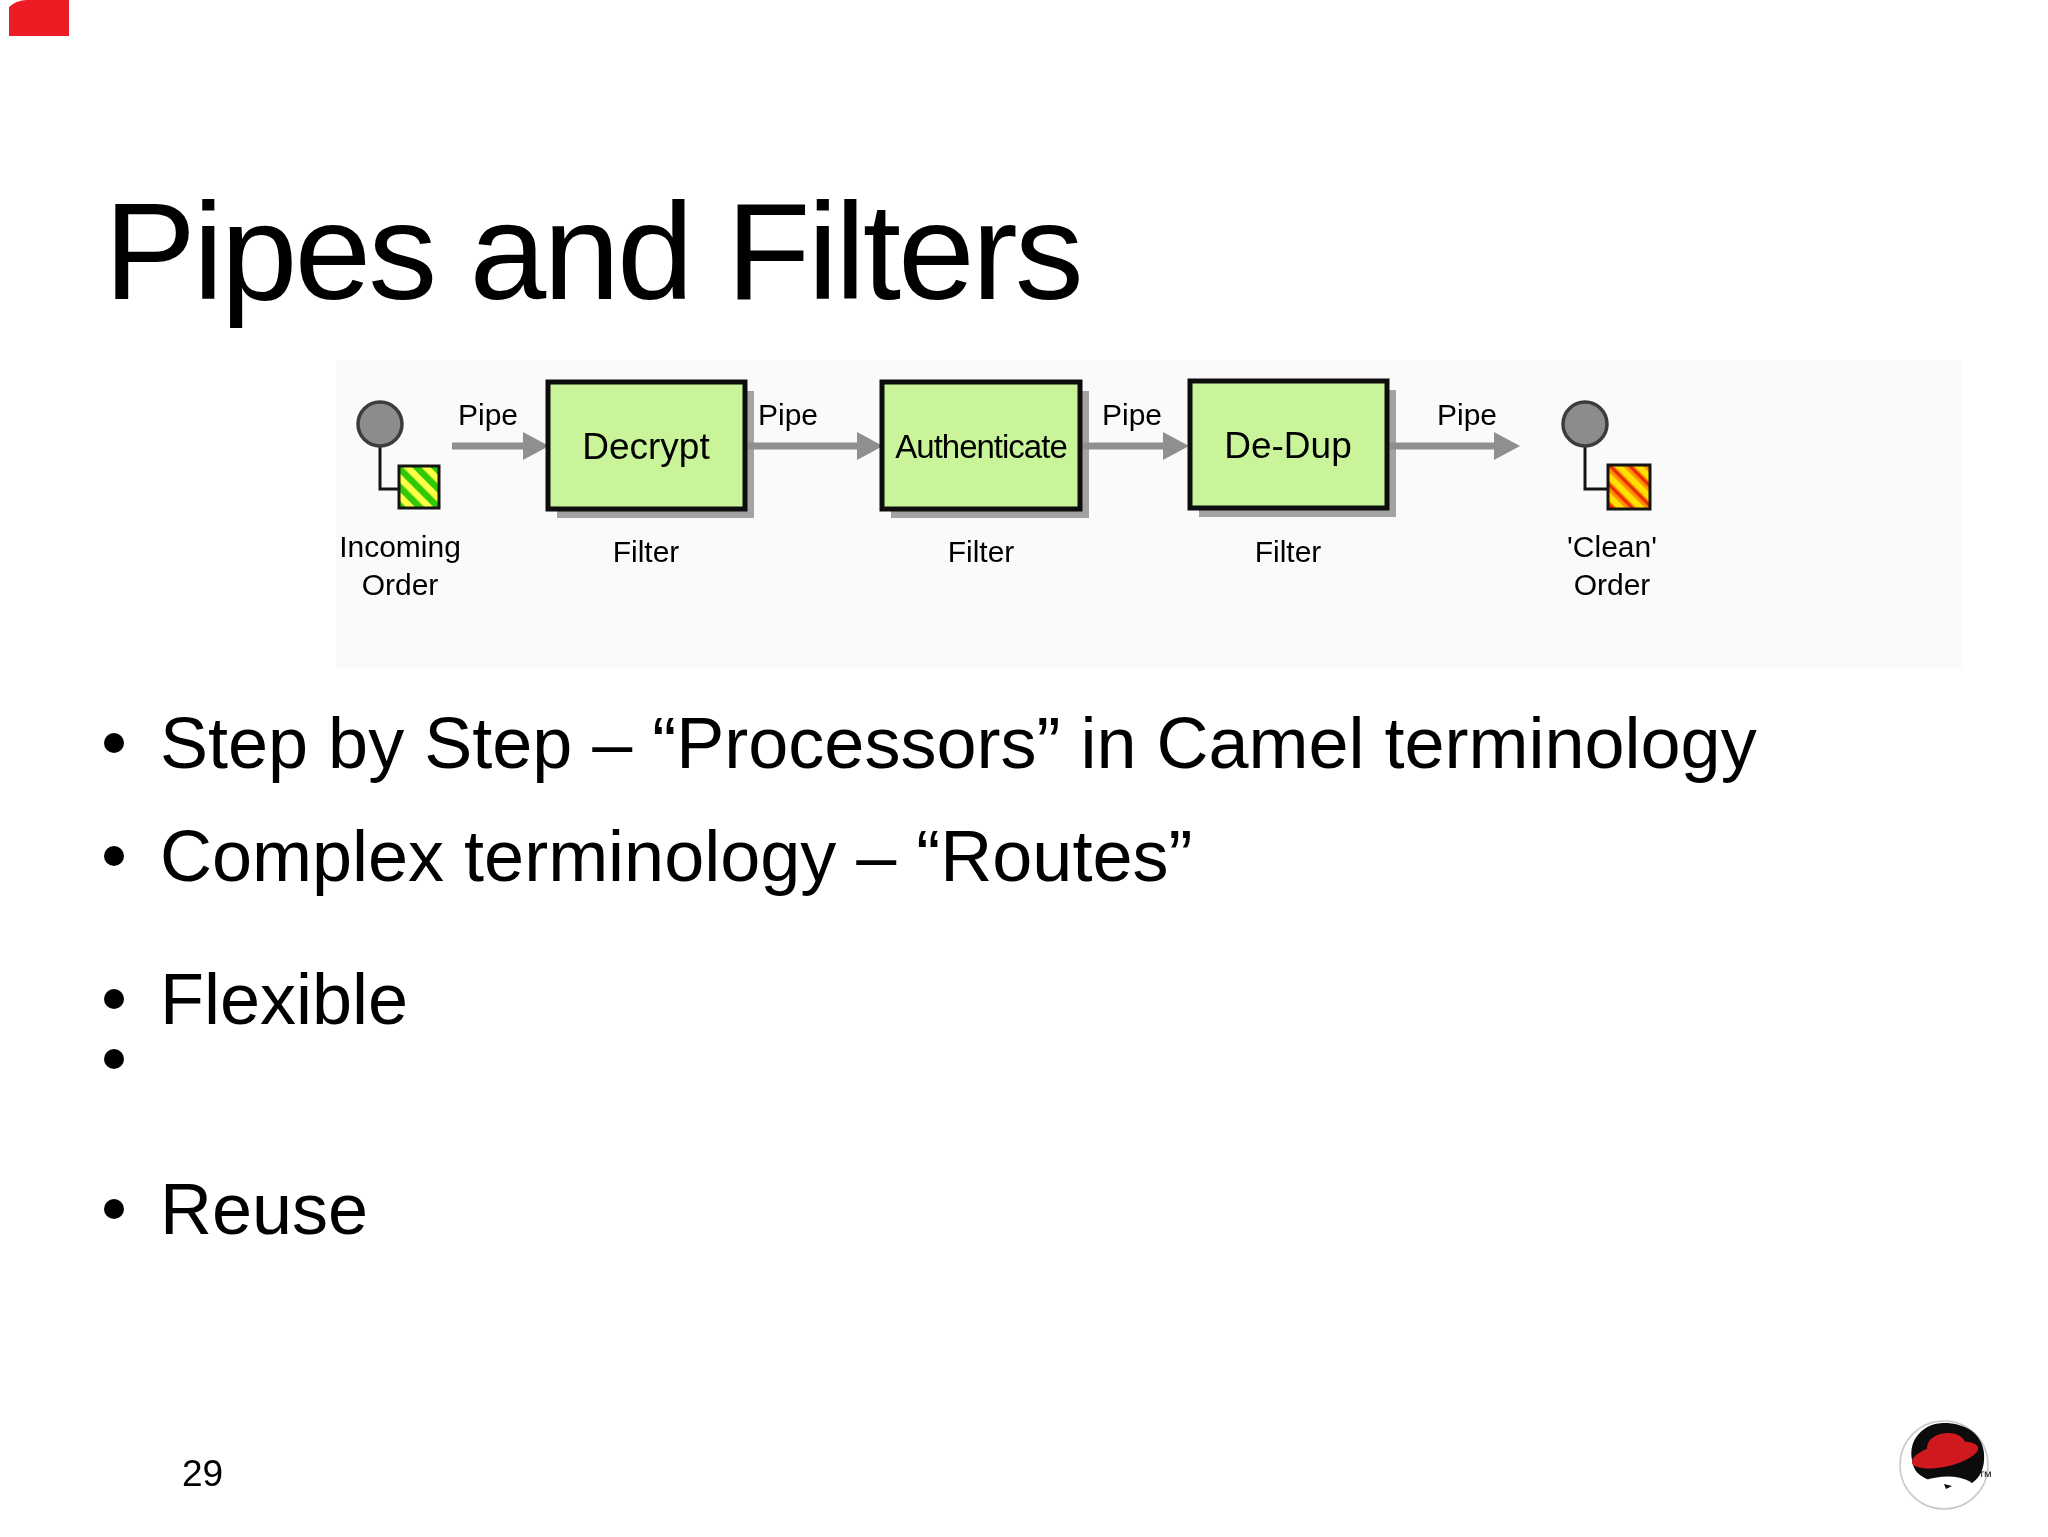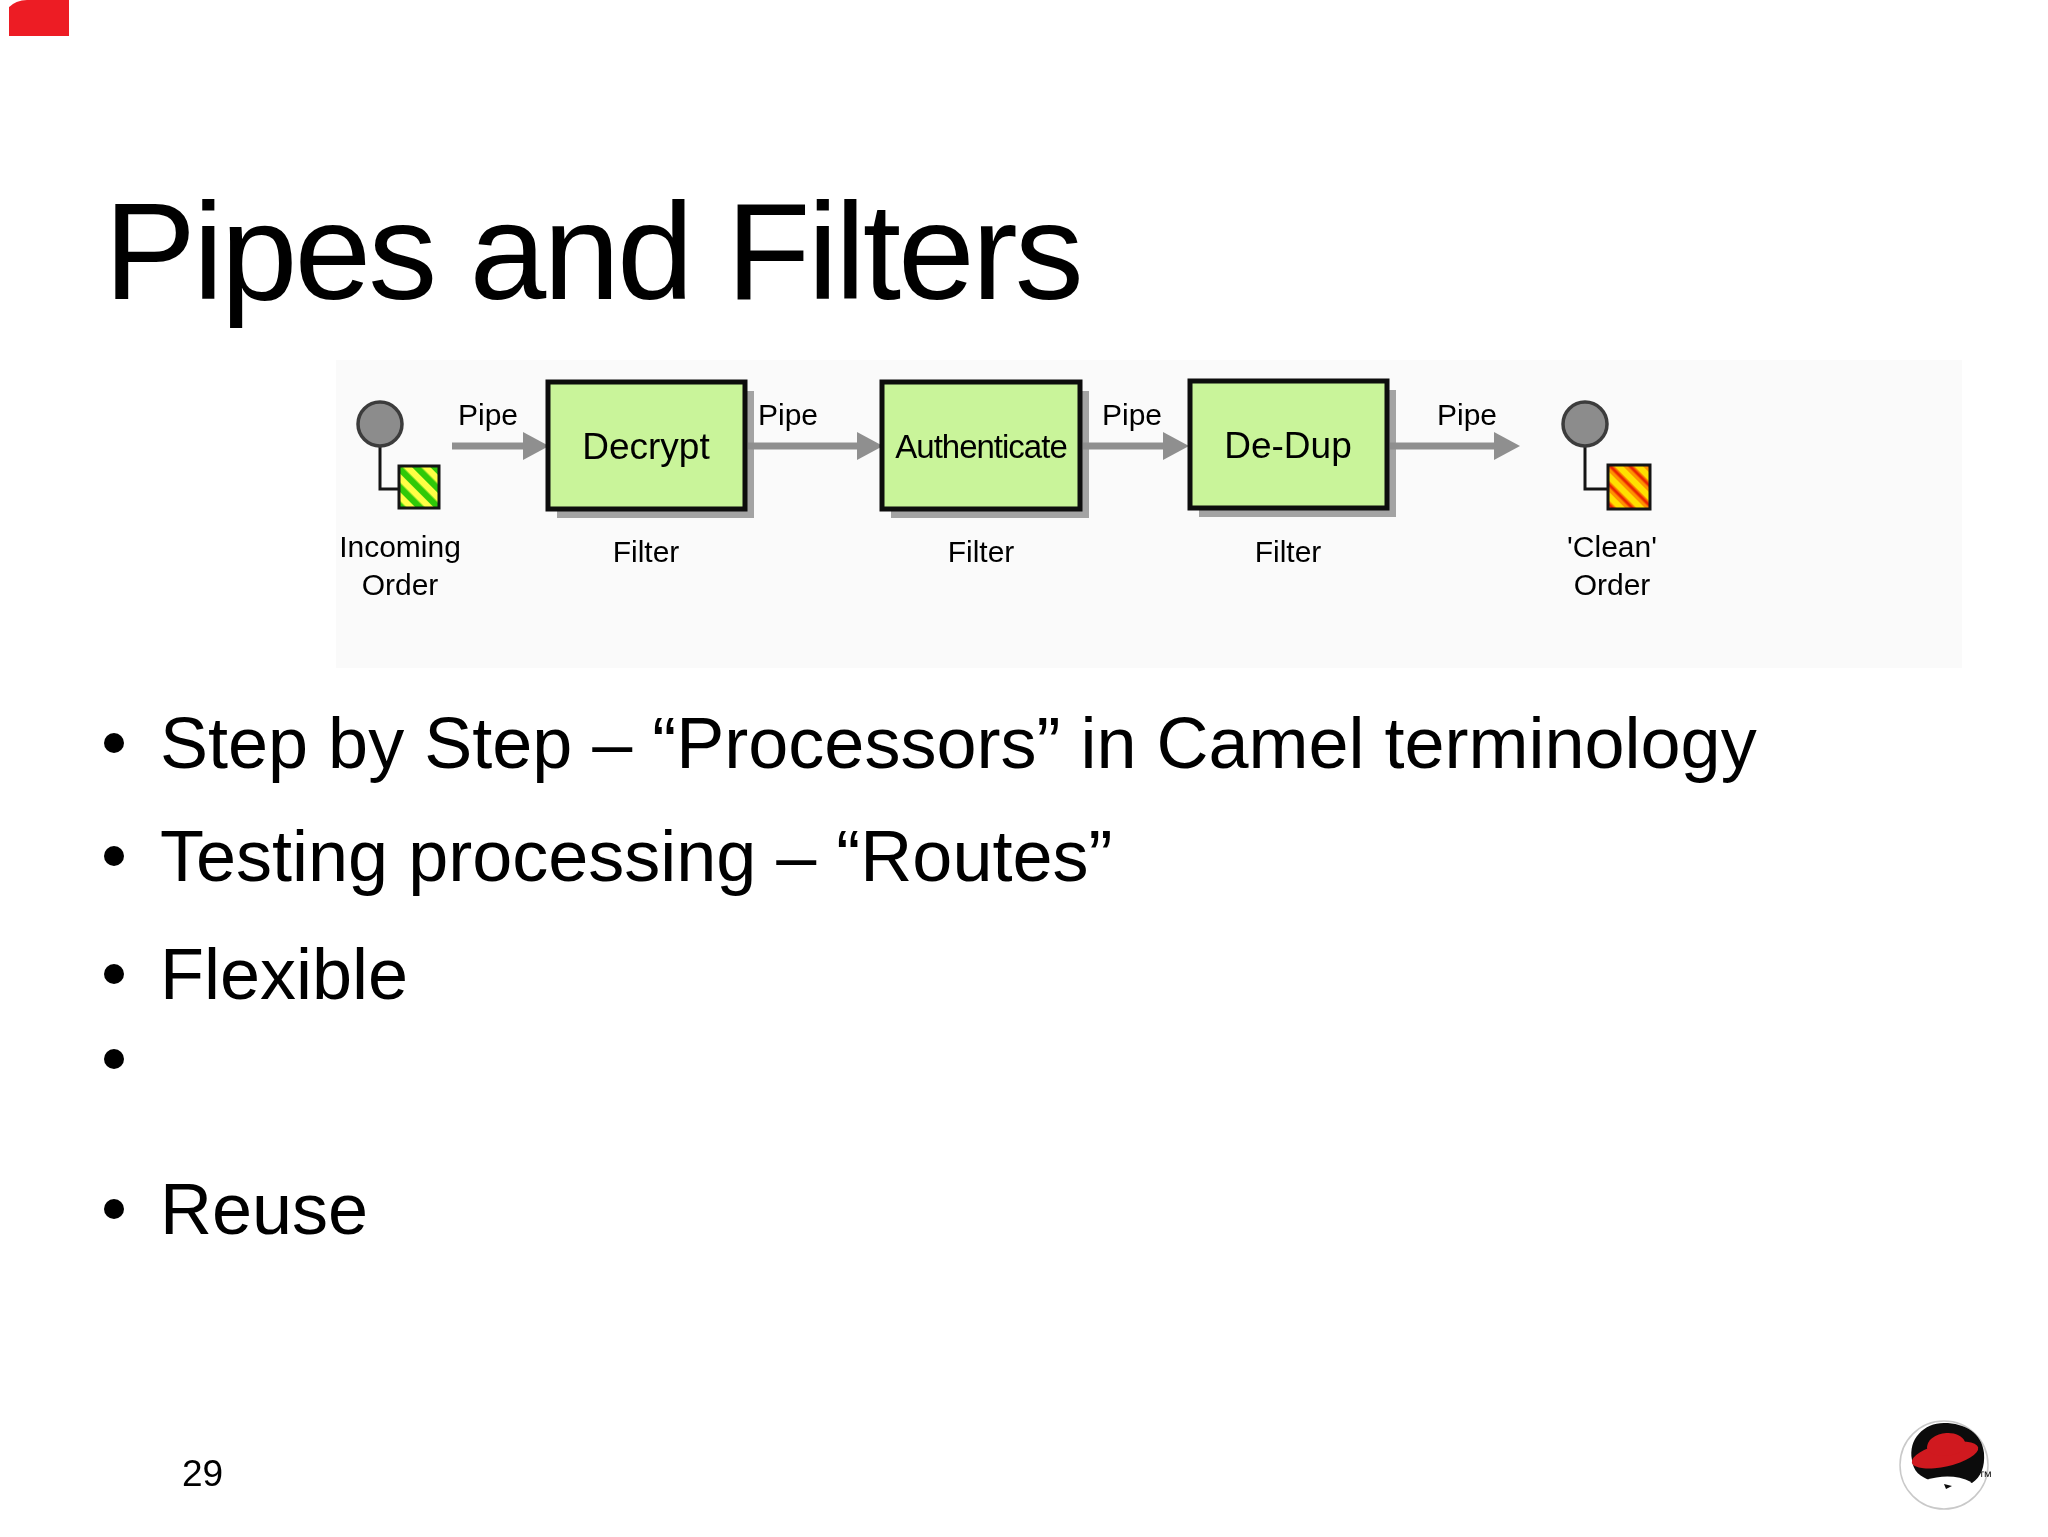--- a/index.html
+++ b/index.html
@@ -15,21 +15,21 @@
   .diagram-svg{position:absolute;left:0;top:0;}
   .diagram-svg text{font-family:"Liberation Sans",sans-serif;fill:#000;}
   .d-small{font-size:30px;}
   .d-box-label{font-size:37px;}
   .d-box-label.tight{font-size:33px;letter-spacing:-1px;}
   .bullet-row{
     position:absolute;left:104px;display:flex;align-items:center;
     font-size:72px;line-height:1.2;white-space:nowrap;
   }
   .bullet-dot{flex:0 0 auto;width:20px;height:20px;border-radius:50%;background:#000;margin-right:36px;}
-  .b0{top:700px;} .b1{top:813px;} .b2{top:931px;align-items:center;} .b3{top:1049px;} .b4{top:1166px;}
+  .b0{top:700px;} .b1{top:813px;} .b2{top:956px;align-items:center;} .b3{top:1049px;} .b4{top:1166px;}
   .page-number{position:absolute;left:182px;top:1453px;font-size:37px;}
   .logo-wrap{position:absolute;left:1898px;top:1414px;width:92px;height:102px;}
   .logo-tm{position:absolute;left:1978px;top:1468px;font-size:14px;color:#111;}
 </style>
 </head>
 <body>
 
 <div class="slide">
 
   <div class="corner-accent"></div>
@@ -94,21 +94,21 @@
     <text x="1612" y="557" text-anchor="middle" class="d-small">'Clean'</text>
     <text x="1612" y="595" text-anchor="middle" class="d-small">Order</text>
   </svg>
 
   <div class="bullet-row b0">
     <span class="bullet-dot"></span>
     <span>Step by Step – “Processors” in Camel terminology</span>
   </div>
   <div class="bullet-row b1">
     <span class="bullet-dot"></span>
-    <span>Testing processing – “Routes”</span>
+    <span>Complex terminology – “Routes”</span>
   </div>
   <div class="bullet-row b2">
     <span class="bullet-dot"></span>
     <span>Flexible</span>
   </div>
   <div class="bullet-row b3">
     <span class="bullet-dot"></span>
   </div>
   <div class="bullet-row b4">
     <span class="bullet-dot"></span>

